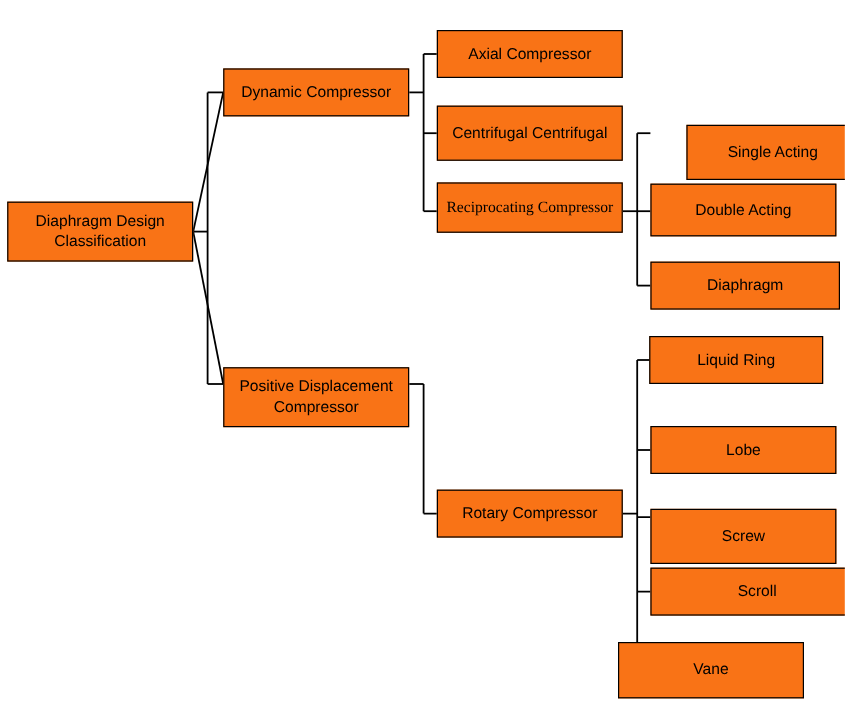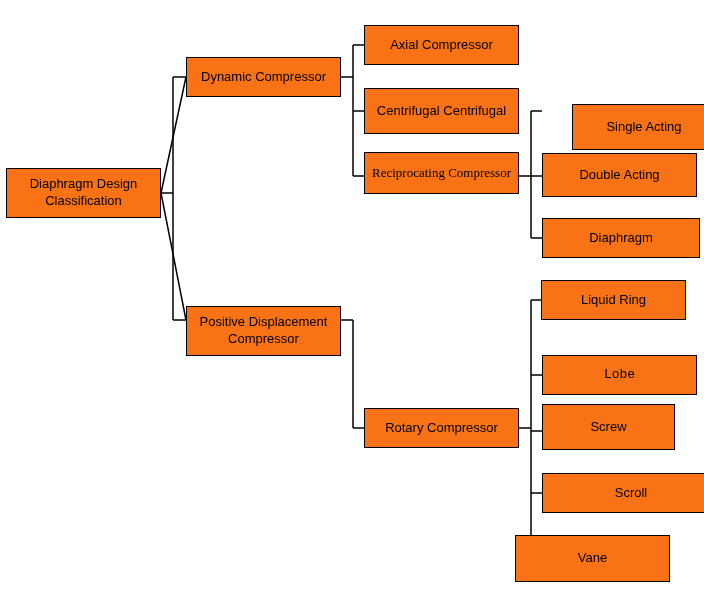--- a/index.html
+++ b/index.html
@@ -93,17 +93,17 @@
   <div class="node" style="left:186px;top:57px;width:155px;height:40px;">Dynamic Compressor</div>
   <div class="node" style="left:186px;top:295px;width:155px;height:50px;margin-top:11px;">Positive Displacement Compressor</div>
   <div class="node" style="left:364px;top:25px;width:155px;height:40px;">Axial Compressor</div>
   <div class="node" style="left:364px;top:88px;width:155px;height:46px;">Centrifugal Centrifugal</div>
   <div class="node" style="left:364px;top:152px;width:155px;height:42px;font-family:Liberation Serif, serif;">Reciprocating Compressor</div>
   <div class="node" style="left:364px;top:408px;width:155px;height:40px;text-align:center;">Rotary Compressor</div>
   <div class="node" style="left:542px;top:104px;width:144px;height:46px;margin-left:30px;">Single Acting</div>
   <div class="node" style="left:542px;top:153px;width:155px;height:44px;">Double Acting</div>
   <div class="node" style="left:542px;top:218px;width:158px;height:40px;">Diaphragm</div>
   <div class="node" style="left:541px;top:280px;width:145px;height:40px;">Liquid Ring</div>
-  <div class="node" style="left:542px;top:355px;width:155px;height:40px;font-family:Liberation Mono, monospace;">Lobe</div>
-  <div class="node" style="left:542px;top:404px;width:133px;height:46px;">Screw</div>
+  <div class="node" style="left:542px;top:355px;width:155px;height:40px;">Lobe</div>
+  <div class="node" style="left:542px;top:424px;width:155px;height:46px;">Screw</div>
   <div class="node" style="left:542px;top:473px;width:178px;height:40px;">Scroll</div>
   <div class="node" style="left:515px;top:535px;width:155px;height:47px;">Vane</div>
 </div>
 
 </body></html>

